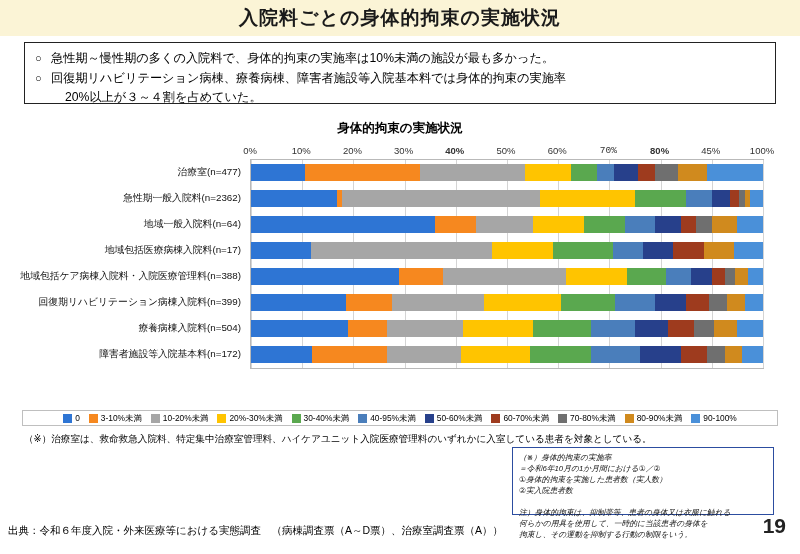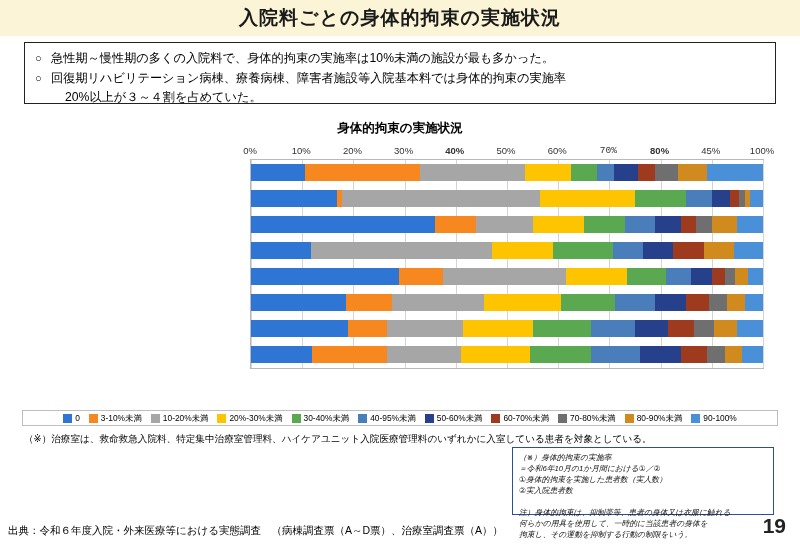--- a/index.html
+++ b/index.html
@@ -132,20 +132,30 @@
         <div class="tk" style="left: 20%;">20%</div>
         <div class="tk" style="left: 30%;">30%</div>
         <div class="tk" style="left: 40%; font-weight: bold;">40%</div>
         <div class="tk" style="left: 50%;">50%</div>
         <div class="tk" style="left: 60%;">60%</div>
         <div class="tk" style="left: 70%; font-family: Liberation Mono, monospace;">70%</div>
         <div class="tk" style="left: 80%; font-weight: bold;">80%</div>
         <div class="tk" style="left: 90%;">45%</div>
         <div class="tk" style="left: 100%;">100%</div>
       </div>
+    <div class="ylabels" id="ylabels">
+        <div class="ylab">治療室(n=477)</div>
+        <div class="ylab">急性期一般入院料(n=2362)</div>
+        <div class="ylab">地域一般入院料(n=64)</div>
+        <div class="ylab">地域包括医療病棟入院料(n=17)</div>
+        <div class="ylab">地域包括ケア病棟入院料・入院医療管理料(n=388)</div>
+        <div class="ylab">回復期リハビリテーション病棟入院料(n=399)</div>
+        <div class="ylab">療養病棟入院料(n=504)</div>
+        <div class="ylab">障害者施設等入院基本料(n=172)</div>
+      </div>
     <div class="rows" id="rows">
       <div class="grid" id="grid">
           <i style="left: 0%;"></i>
           <i style="left: 10%;"></i>
           <i style="left: 20%;"></i>
           <i style="left: 30%;"></i>
           <i style="left: 40%;"></i>
           <i style="left: 50%;"></i>
           <i style="left: 60%;"></i>
           <i style="left: 70%;"></i>

